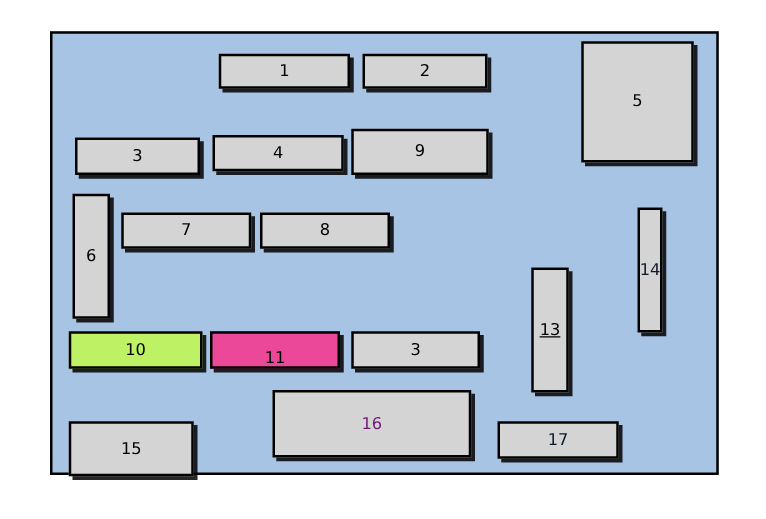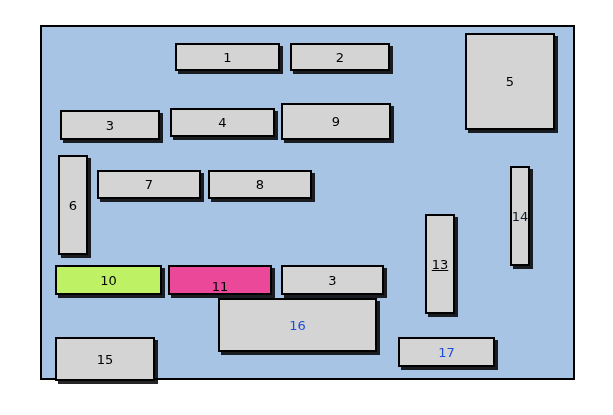--- a/index.html
+++ b/index.html
@@ -79,22 +79,22 @@
     </div>
     <div class="box" style="left: 55px; top: 265px; width: 107px; height: 30px; background: #bef264; border-color: rgb(0, 0, 0); color: rgb(0, 0, 0);">
       <span>10</span>
     </div>
     <div class="box" style="left: 168px; top: 265px; width: 104px; height: 30px; background: #ec4899; border-color: rgb(0, 0, 0); color: rgb(0, 0, 0); align-items: flex-end;">
       <span>11</span>
     </div>
     <div class="box" style="left: 281px; top: 265px; width: 103px; height: 30px; background: rgb(212, 212, 212); border-color: rgb(0, 0, 0); color: rgb(0, 0, 0);">
       <span>3</span>
     </div>
-    <div class="box" style="left: 218px; top: 298px; width: 159px; height: 54px; background: rgb(212, 212, 212); border-color: rgb(0, 0, 0); color: #1d4ed8;">
+    <div class="box" style="left: 218px; top: 312px; width: 159px; height: 54px; background: rgb(212, 212, 212); border-color: rgb(0, 0, 0); color: #701a75;">
       <span>16</span>
     </div>
     <div class="box" style="left: 55px; top: 337px; width: 100px; height: 44px; background: rgb(212, 212, 212); border-color: rgb(0, 0, 0); color: rgb(0, 0, 0);">
       <span>15</span>
     </div>
-    <div class="box" style="left: 398px; top: 337px; width: 97px; height: 30px; background: rgb(212, 212, 212); border-color: rgb(0, 0, 0); color: #1d4ed8;">
+    <div class="box" style="left: 398px; top: 337px; width: 97px; height: 30px; background: rgb(212, 212, 212); border-color: rgb(0, 0, 0); color: #0f172a;">
       <span>17</span>
     </div>
   </div>
 
 </body></html>

